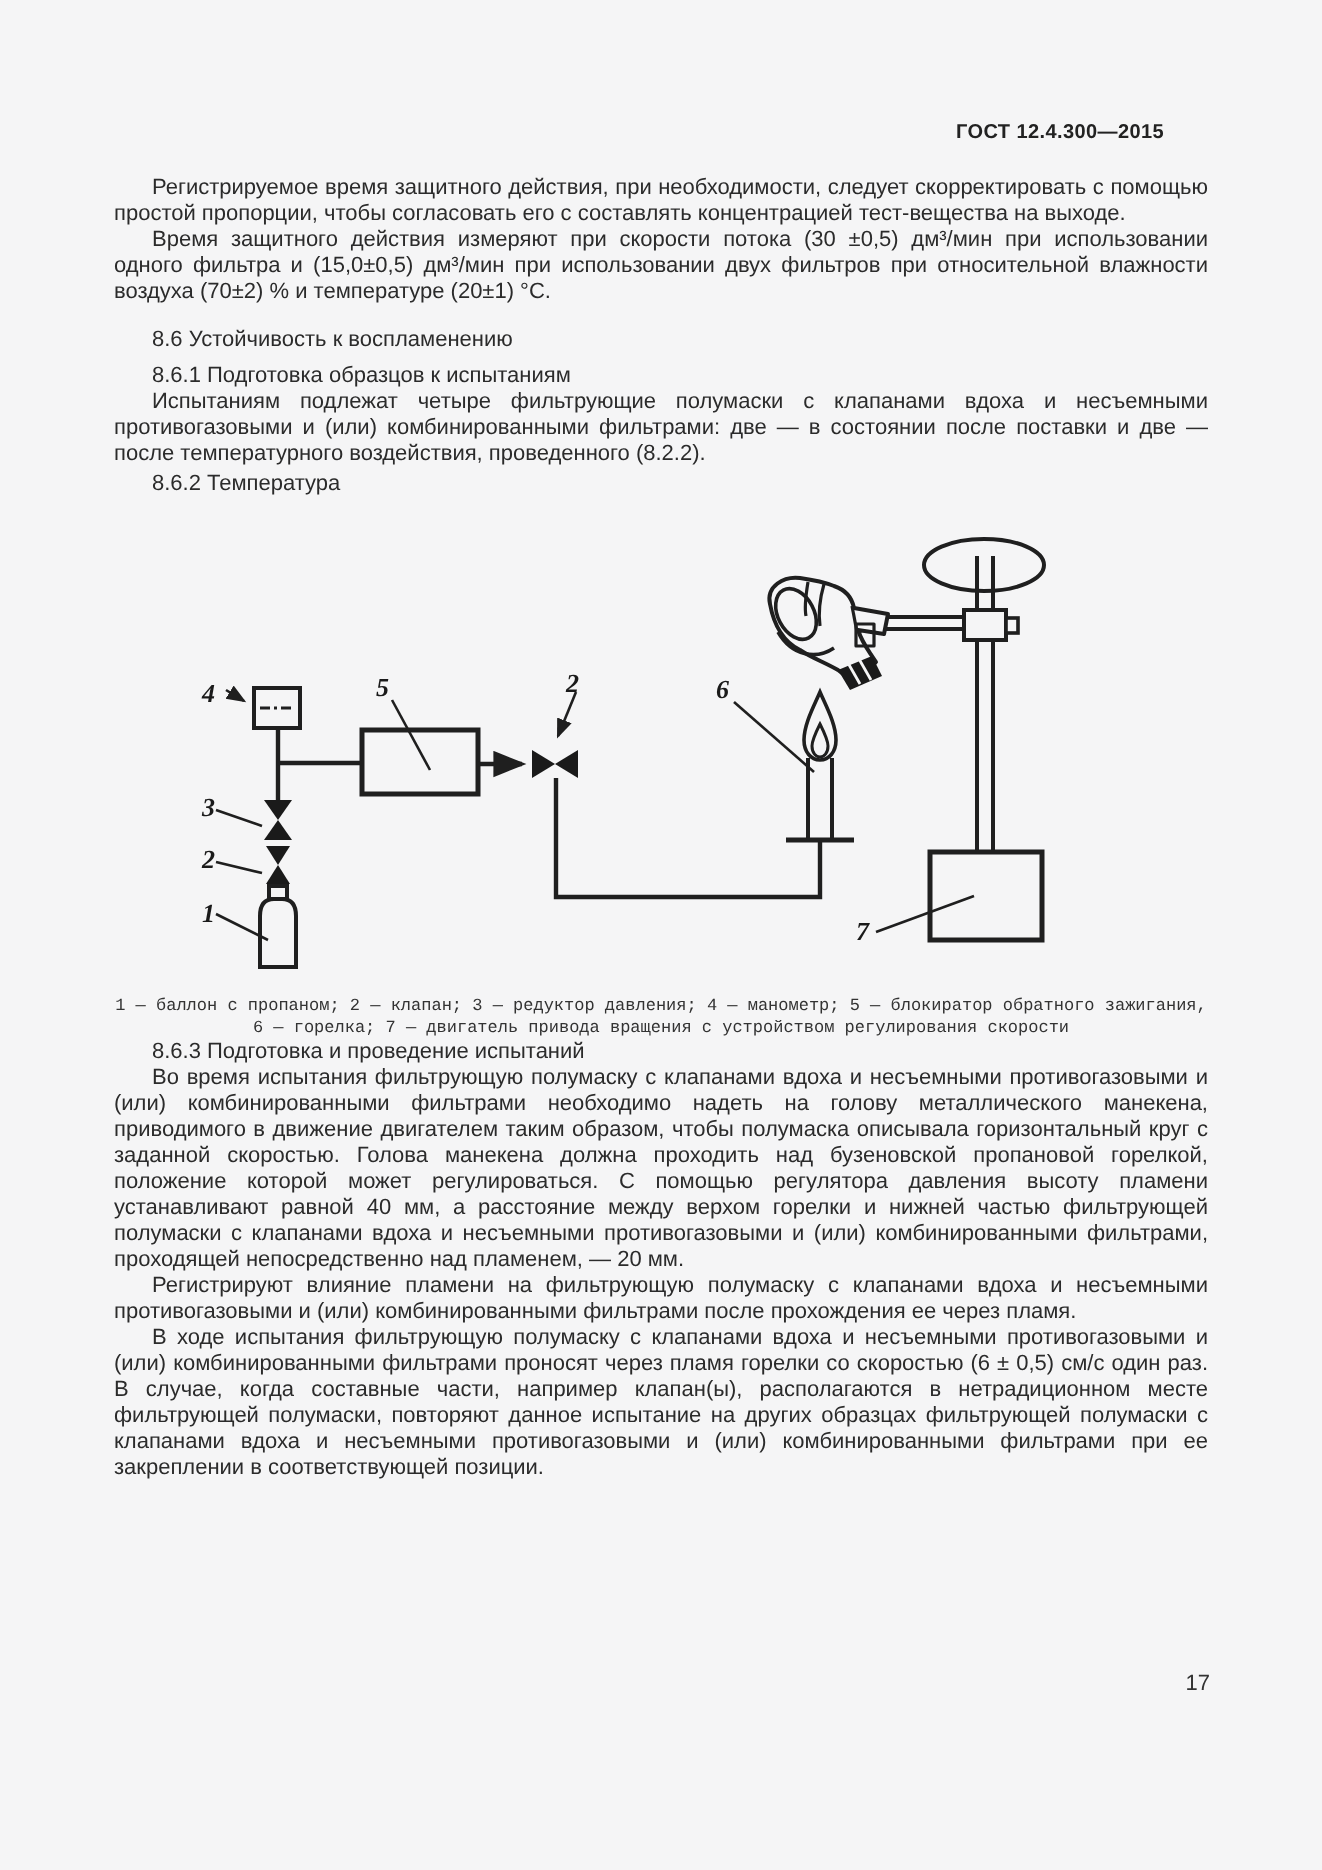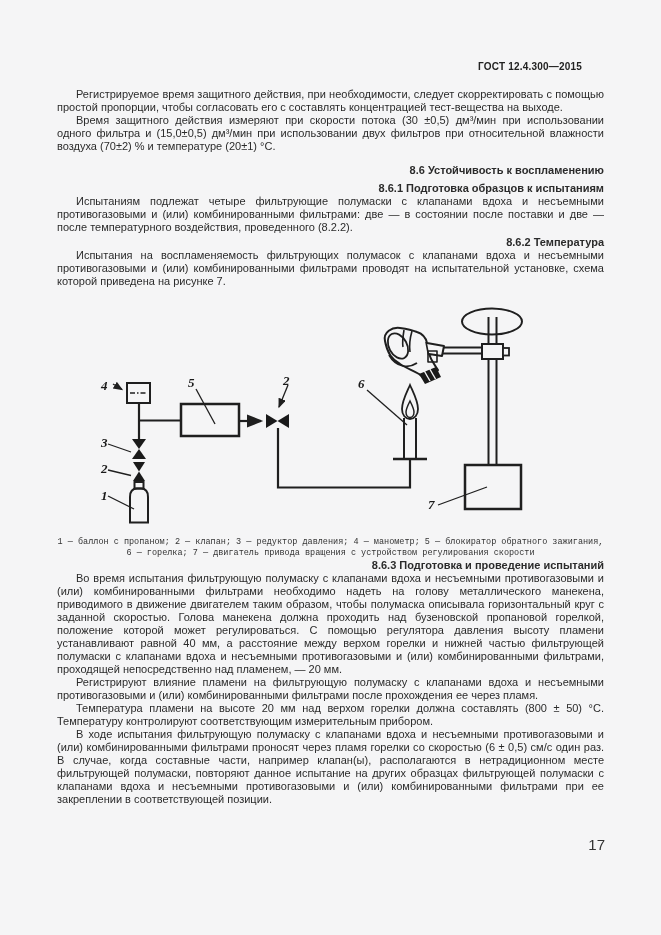--- a/index.html
+++ b/index.html
@@ -8,45 +8,44 @@
     background:#f5f5f6;color:#2b2b2b;
     font-family:"Liberation Sans",sans-serif;
     overflow:hidden;
   }
   .doc-header{
     position:absolute;top:61px;right:79px;
     font-size:10px;font-weight:bold;letter-spacing:.2px;color:#222;
   }
   .content{position:absolute;left:57px;top:88px;width:547px;}
   .para{font-size:11px;line-height:13px;text-align:justify;text-indent:19px;margin:0;}
-  .h{font-size:11px;line-height:13px;font-weight:bold;text-indent:19px;margin:0;text-align:right;}
+  .h{font-size:11px;line-height:13px;font-weight:normal;text-indent:19px;margin:0;}
   .h-86{margin-top:11px;}
   .h-861{margin-top:5px;}
   .h-862{margin-top:2px;}
   .fig{margin-top:10px;}
   .fig svg{display:block;margin-left:38px;}
   .legend{font-size:8.5px;line-height:11px;text-align:center;color:#333;margin-top:4px;font-family:Liberation Mono, monospace;}
   .caption{font-size:10px;line-height:12px;text-align:center;color:#2b2b2b;margin-top:11px;margin-bottom:9px;}
-  .page-num{position:absolute;top:836px;right:56px;font-size:15px;color:#333;}
+  .page-num{position:absolute;top:836px;right:56px;font-size:11px;color:#333;}
   .dlabel{font:italic bold 13px "Liberation Serif",serif;fill:#1a1a1a;}
   .stroke{stroke:#1f1f1f;fill:none;}
 </style>
 </head>
 <body>
 
 <div class="doc-header">ГОСТ 12.4.300—2015</div>
 
 <div class="content">
   <p class="para">Регистрируемое время защитного действия, при необходимости, следует скорректировать с помощью простой пропорции, чтобы согласовать его с составлять концентрацией тест-вещества на выходе.</p>
   <p class="para">Время защитного действия измеряют при скорости потока (30 ±0,5) дм³/мин при использовании одного фильтра и (15,0±0,5) дм³/мин при использовании двух фильтров при относительной влажности воздуха (70±2) % и температуре (20±1) °С.</p>
   <p class="h h-86">8.6 Устойчивость к воспламенению</p>
   <p class="h h-861">8.6.1 Подготовка образцов к испытаниям</p>
   <p class="para">Испытаниям подлежат четыре фильтрующие полумаски с клапанами вдоха и несъемными противогазовыми и (или) комбинированными фильтрами: две — в состоянии после поставки и две — после температурного воздействия, проведенного (8.2.2).</p>
   <p class="h h-862">8.6.2 Температура</p>
-  <p class="para">Испытания на воспламеняемость фильтрующих полумасок с клапанами вдоха и несъемными противогазовыми и (или) комбинированными фильтрами проводят на испытательной установке, схема которой приведена на рисунке 7.</p>
 
   <div class="fig">
     <svg width="450" height="235" viewBox="95 298 450 235">
       <defs>
         <marker id="ah" markerWidth="9" markerHeight="8" refX="6.5" refY="3" orient="auto">
           <path d="M0,0 L7.5,3 L0,6 Z" fill="#1f1f1f"></path>
         </marker>
       </defs>
 
       <ellipse class="stroke" cx="492" cy="321.5" rx="30" ry="13" stroke-width="2"></ellipse>
@@ -145,17 +144,16 @@
 
     <div class="legend">
       <div>1 — баллон с пропаном; 2 — клапан; 3 — редуктор давления; 4 — манометр; 5 — блокиратор обратного зажигания,</div>
       <div>6 — горелка; 7 — двигатель привода вращения с устройством регулирования скорости</div>
     </div>
   </div>
 
   <p class="h">8.6.3 Подготовка и проведение испытаний</p>
   <p class="para">Во время испытания фильтрующую полумаску с клапанами вдоха и несъемными противогазовыми и (или) комбинированными фильтрами необходимо надеть на голову металлического манекена, приводимого в движение двигателем таким образом, чтобы полумаска описывала горизонтальный круг с заданной скоростью. Голова манекена должна проходить над бузеновской пропановой горелкой, положение которой может регулироваться. С помощью регулятора давления высоту пламени устанавливают равной 40 мм, а расстояние между верхом горелки и нижней частью фильтрующей полумаски с клапанами вдоха и несъемными противогазовыми и (или) комбинированными фильтрами, проходящей непосредственно над пламенем, — 20 мм.</p>
   <p class="para">Регистрируют влияние пламени на фильтрующую полумаску с клапанами вдоха и несъемными противогазовыми и (или) комбинированными фильтрами после прохождения ее через пламя.</p>
-  <p class="para">Температура пламени на высоте 20 мм над верхом горелки должна составлять (800 ± 50) °С. Температуру контролируют соответствующим измерительным прибором.</p>
   <p class="para">В ходе испытания фильтрующую полумаску с клапанами вдоха и несъемными противогазовыми и (или) комбинированными фильтрами проносят через пламя горелки со скоростью (6 ± 0,5) см/с один раз. В случае, когда составные части, например клапан(ы), располагаются в нетрадиционном месте фильтрующей полумаски, повторяют данное испытание на других образцах фильтрующей полумаски с клапанами вдоха и несъемными противогазовыми и (или) комбинированными фильтрами при ее закреплении в соответствующей позиции.</p>
 </div>
 
 <div class="page-num">17</div>
 
 </body></html>

